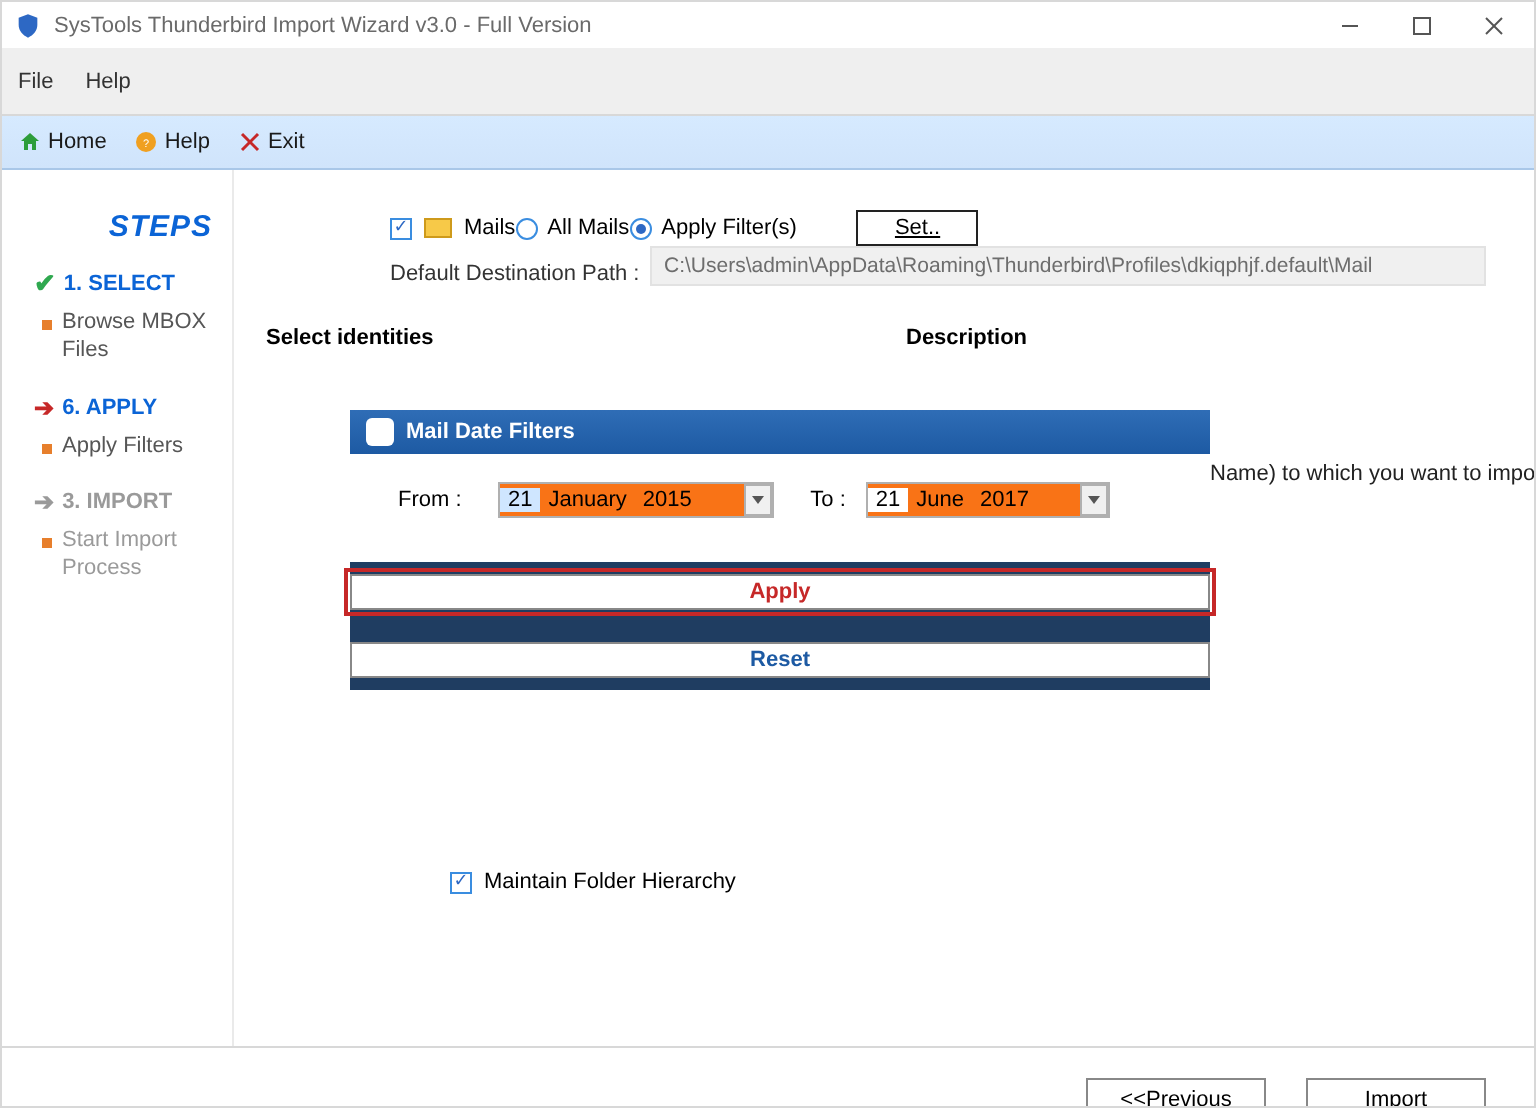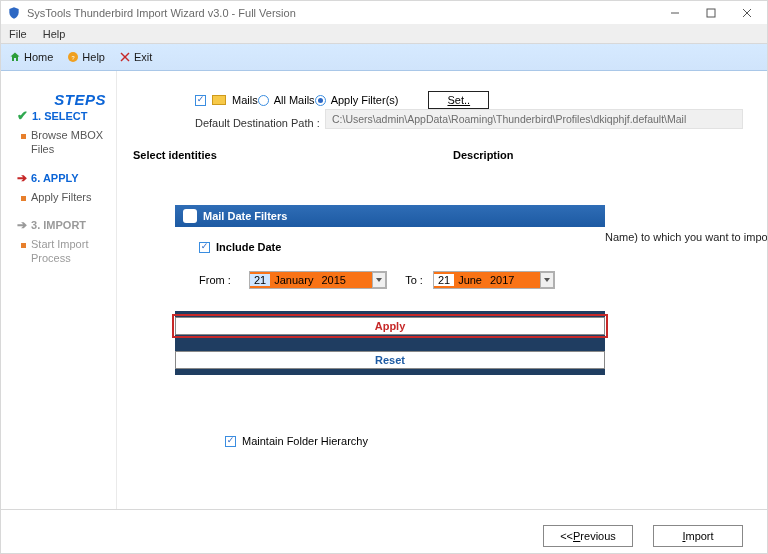--- a/index.html
+++ b/index.html
@@ -5,29 +5,29 @@
   * { box-sizing: border-box; margin: 0; padding: 0; font-family: "Segoe UI", Tahoma, sans-serif; font-size: 11px; }
   body { background: #fff; width: 768px; height: 554px; overflow: hidden; position: relative; border: 1px solid #d8d8d8; }
   
   .titlebar { height: 23px; background: #fff; border-bottom: 0; display: flex; align-items: center; padding: 0 2px 0 6px; color: #6a6a6a; }
   .titlebar .app-icon { width: 14px; height: 14px; margin-right: 6px; display: inline-flex; align-items: center; justify-content: center; }
   .titlebar .title { flex: 1; font-size: 11px; }
   .win-controls { display: flex; }
   .win-btn { width: 36px; height: 22px; display: flex; align-items: center; justify-content: center; color: #555; }
   .win-btn svg { stroke: #555; stroke-width: 1; fill: none; }
   
-  .menubar { height: 20px; background: #efefef; border-bottom: 1px solid #d8d8d8; display: flex; align-items: center; padding: 0 8px; gap: 16px; font-size: 11px; color: #333; }
+  .menubar { height: 34px; background: #efefef; border-bottom: 1px solid #d8d8d8; display: flex; align-items: center; padding: 0 8px; gap: 16px; font-size: 11px; color: #333; }
   
   .toolbar { height: 27px; background: linear-gradient(#d6eaff,#d0e4fb); border-bottom: 1px solid #a9c7e8; display: flex; align-items: center; padding: 0 8px; gap: 14px; font-size: 11px; }
   .tb-item { display: flex; align-items: center; gap: 3px; color: #1a1a1a; }
   .tb-icon { width: 12px; height: 12px; display: inline-flex; align-items: center; justify-content: center; }
   
   .main { display: flex; height: calc(100% - 23px - 18px - 27px - 46px); }
   .sidebar { width: 116px; padding: 20px 10px 10px 16px; border-right: 1px solid #eaeaea; }
-  .steps-title { color: #0b64d6; font-weight: 700; font-style: italic; font-size: 15px; text-align: right; letter-spacing: 0.5px;}
+  .steps-title { color: #0b64d6; font-weight: 700; font-style: italic; font-size: 15px; text-align: right; margin-bottom: 12px; letter-spacing: 0.5px;}
   .step { margin-bottom: 6px; }
   .step-head { display: flex; align-items: center; gap: 4px; font-size: 13px; font-weight: 600; }
   .step-1 .step-head { color: #0b64d6; }
   .step-2 .step-head { color: #0b64d6; }
   .step-3 .step-head { color: #9a9a9a; }
   .sub { color: #565656; font-size: 11px; margin: 6px 0 14px 14px; line-height: 1.25; position: relative; }
   .sub::before { content: ""; position: absolute; left: -10px; top: 5px; width: 5px; height: 5px; background: #e77f2c; }
   .check-ic { color: #2fa84f; font-size: 13px; }
   .arrow-ic { color: #9a9a9a; font-size: 12px; }
   .content { flex: 1; padding: 20px 24px 10px 16px; position: relative; overflow: hidden; }
@@ -198,24 +198,20 @@
 </div>
 
 <div class="helper-trunc">Name) to  which  you want to import the Mbo</div>
 
 <div class="dialog">
   <div class="dialog-header">
     <span class="hdr-ic"></span>
     <span>Mail Date Filters</span>
   </div>
   <div class="dialog-body">
-    <div class="include-row">
-      <span class="box checked"></span>
-      <span style="font-weight:600">Include Date</span>
-    </div>
     <div class="date-row">
       <span class="lbl">From :</span>
       <span class="date-field">
         <span class="d">21</span>
         <span class="m">January</span>
         <span class="y">2015</span>
         <span class="dd-btn"></span>
       </span>
       <span class="lbl" style="width:26px;text-align:right">To :</span>
       <span class="date-field">

